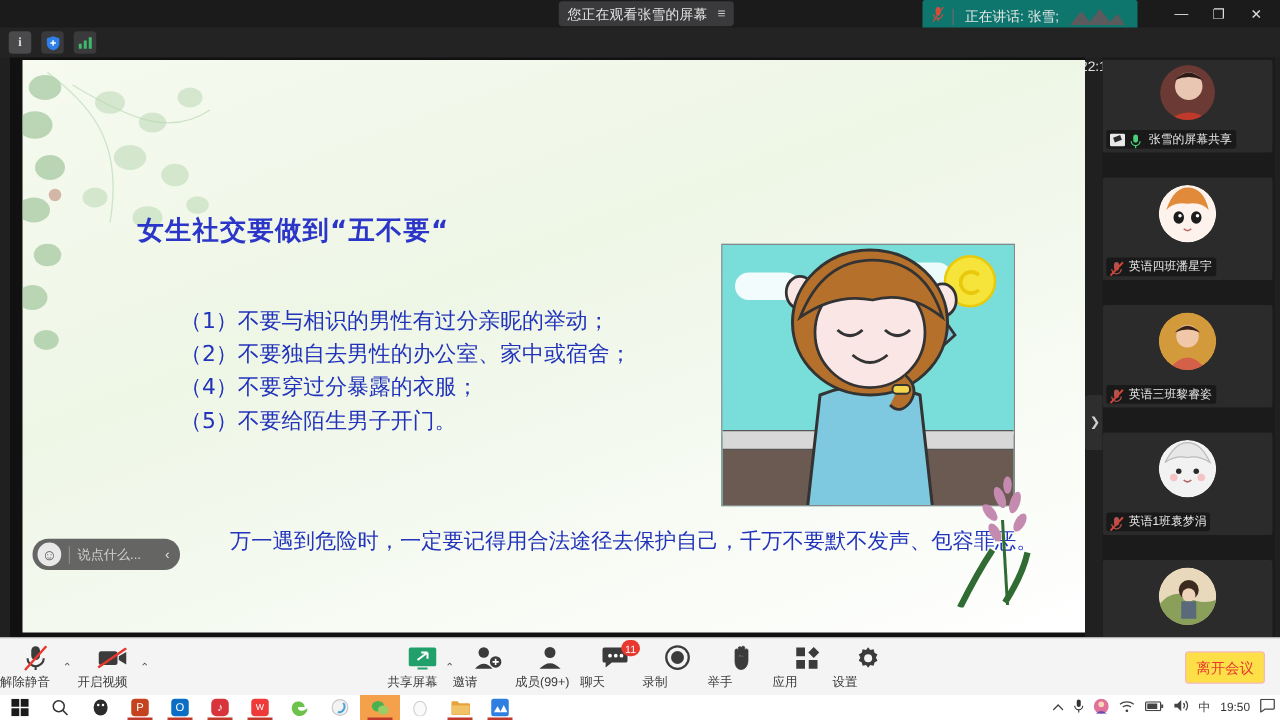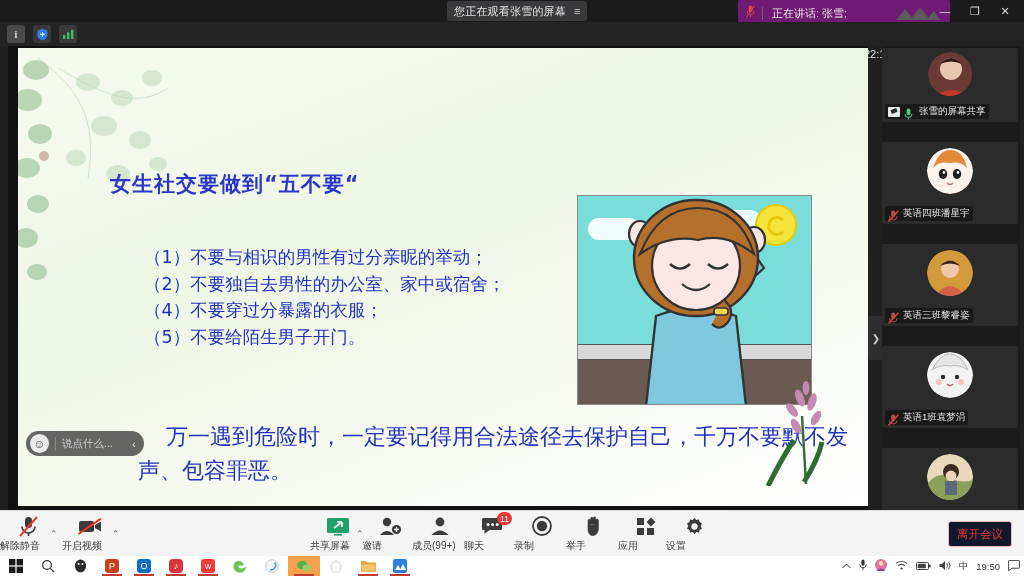--- a/index.html
+++ b/index.html
@@ -10,22 +10,22 @@
 
   
   .titlebar { position:absolute; left:0; top:0; width:1024px; height:22px;
     background:#1b1b1b; }
   .watch-pill { position:absolute; left:447px; top:1px; height:20px;
     background:#3a3a3c; border-radius:3px; display:flex; align-items:center;
     gap:8px; padding:0 7px; }
   .watch-pill .txt { color:#e4e4e4; font-size:11px; letter-spacing:.2px; white-space:nowrap;}
   .watch-pill .menu-ico { color:#cfcfcf; font-size:11px; line-height:1; }
 
-  .speak-pill { position:absolute; left:738px; top:0px; width:212px; height:26px;
-    background:#701a75; border-radius:2px; display:flex; align-items:center; }
+  .speak-pill { position:absolute; left:738px; top:0px; width:172px; height:26px;
+    background:#0f766e; border-radius:2px; display:flex; align-items:center; }
   .speak-mic { width:24px; text-align:center; color:#d64b3a; font-size:12px; }
   .speak-div { width:1px; height:13px; background:#6a6a6a; }
   .speak-txt { color:#e8e8e8; font-size:11px; margin-left:9px; white-space:nowrap;}
   .speak-wave { position:absolute; right:10px; top:6px; width:44px; height:14px; }
 
   .winbtns { position:absolute; right:4px; top:0; height:22px; display:flex;
     align-items:center; gap:0px; }
   .winbtn { width:30px; height:22px; display:flex; align-items:center;
     justify-content:center; color:#dcdcdc; font-size:11px; }
 
@@ -58,22 +58,22 @@
 
   .slide-title { position:absolute; left:92px; top:122px; color:#2b36c8;
     font-size:21px; font-weight:bold; letter-spacing:1px;
     font-family:"DejaVu Sans",sans-serif; }
 
   .slide-list { position:absolute; left:126px; top:196px; color:#2233bb;
     font-size:17.5px; line-height:1.52; font-family:"DejaVu Sans",sans-serif; }
   .slide-list div { white-space:nowrap; }
 
   .slide-para { position:absolute; left:120px; top:372px; width:710px;
-    color:#2233bb; font-size:22px; line-height:1.55;
-    font-family:"DejaVu Sans",sans-serif; text-indent:28px; }
+    color:#2233bb; font-size:17px; line-height:1.55;
+    font-family:"DejaVu Sans",sans-serif; text-indent:28px;text-align:center; }
 
   .cartoon { position:absolute; left:559px; top:147px; width:235px; height:210px;
     border:1px solid #888; background:#7fe3e0; overflow:hidden; }
   .cart-sky { position:absolute; inset:0; background:#79ded9; }
   .cart-floor { position:absolute; left:0; bottom:0; width:100%; height:56px;
     background:#6a5a52; }
   .cart-wall { position:absolute; left:0; bottom:44px; width:100%; height:16px;
     background:#d8d8d8; border-top:1px solid #555; border-bottom:1px solid #555;}
   .cloud1 { position:absolute; left:10px; top:22px; width:52px; height:22px;
     background:#ffffff; border-radius:14px; opacity:.9;}
@@ -126,21 +126,21 @@
     color:#3b3b3b; font-size:10px; }
   .tb-ico { height:22px; display:flex; align-items:center; justify-content:center;
     margin-bottom:2px; position:relative;}
   .tb-label { font-size:10px; white-space:nowrap; }
   .caret { position:absolute; top:18px; color:#555; font-size:9px; }
   .badge { position:absolute; top:-3px; right:8px; min-width:15px; height:13px;
     background:#e8382f; color:#fff; border-radius:7px; font-size:8.5px;
     display:flex; align-items:center; justify-content:center; padding:0 3px;}
   .leave-btn { position:absolute; right:12px; top:10px; width:64px; height:26px;
     border:1px solid #f3b9b9; border-radius:3px; color:#e8382f; font-size:11.5px;
-    display:flex; align-items:center; justify-content:center; background:#0f172a;}
+    display:flex; align-items:center; justify-content:center; background:#fde047;}
 
   
   .taskbar { position:absolute; left:0; top:556px; width:1024px; height:20px;
     background:#ffffff; display:flex; align-items:center; }
   .tk { width:32px; height:20px; display:flex; align-items:center;
     justify-content:center; position:relative; }
   .tk .gl { width:14px; height:14px; border-radius:2px; display:flex;
     align-items:center; justify-content:center; font-size:9px; color:#fff;}
   .tk .underline { position:absolute; bottom:0; left:6px; width:20px; height:2px; }
   .tray { position:absolute; right:4px; top:0; height:20px; display:flex;

